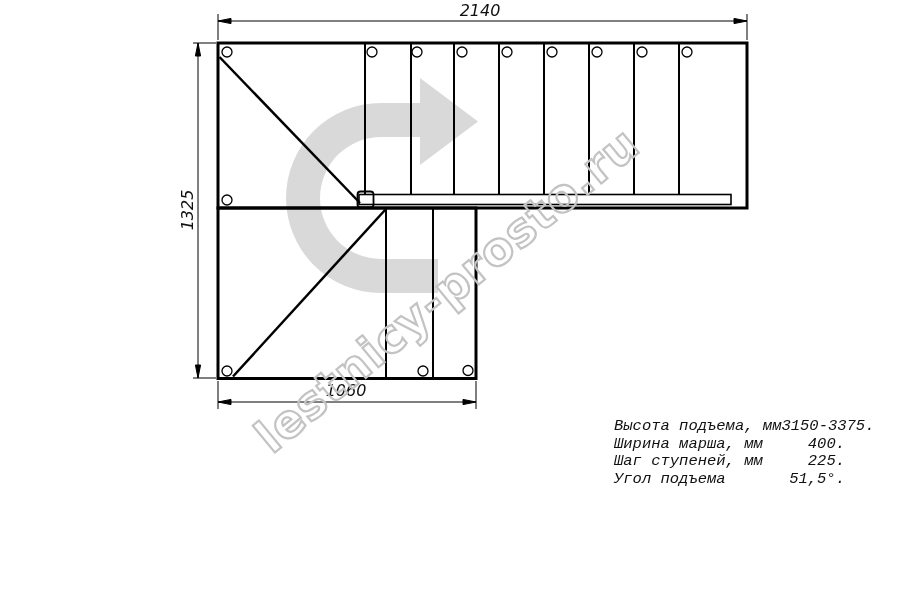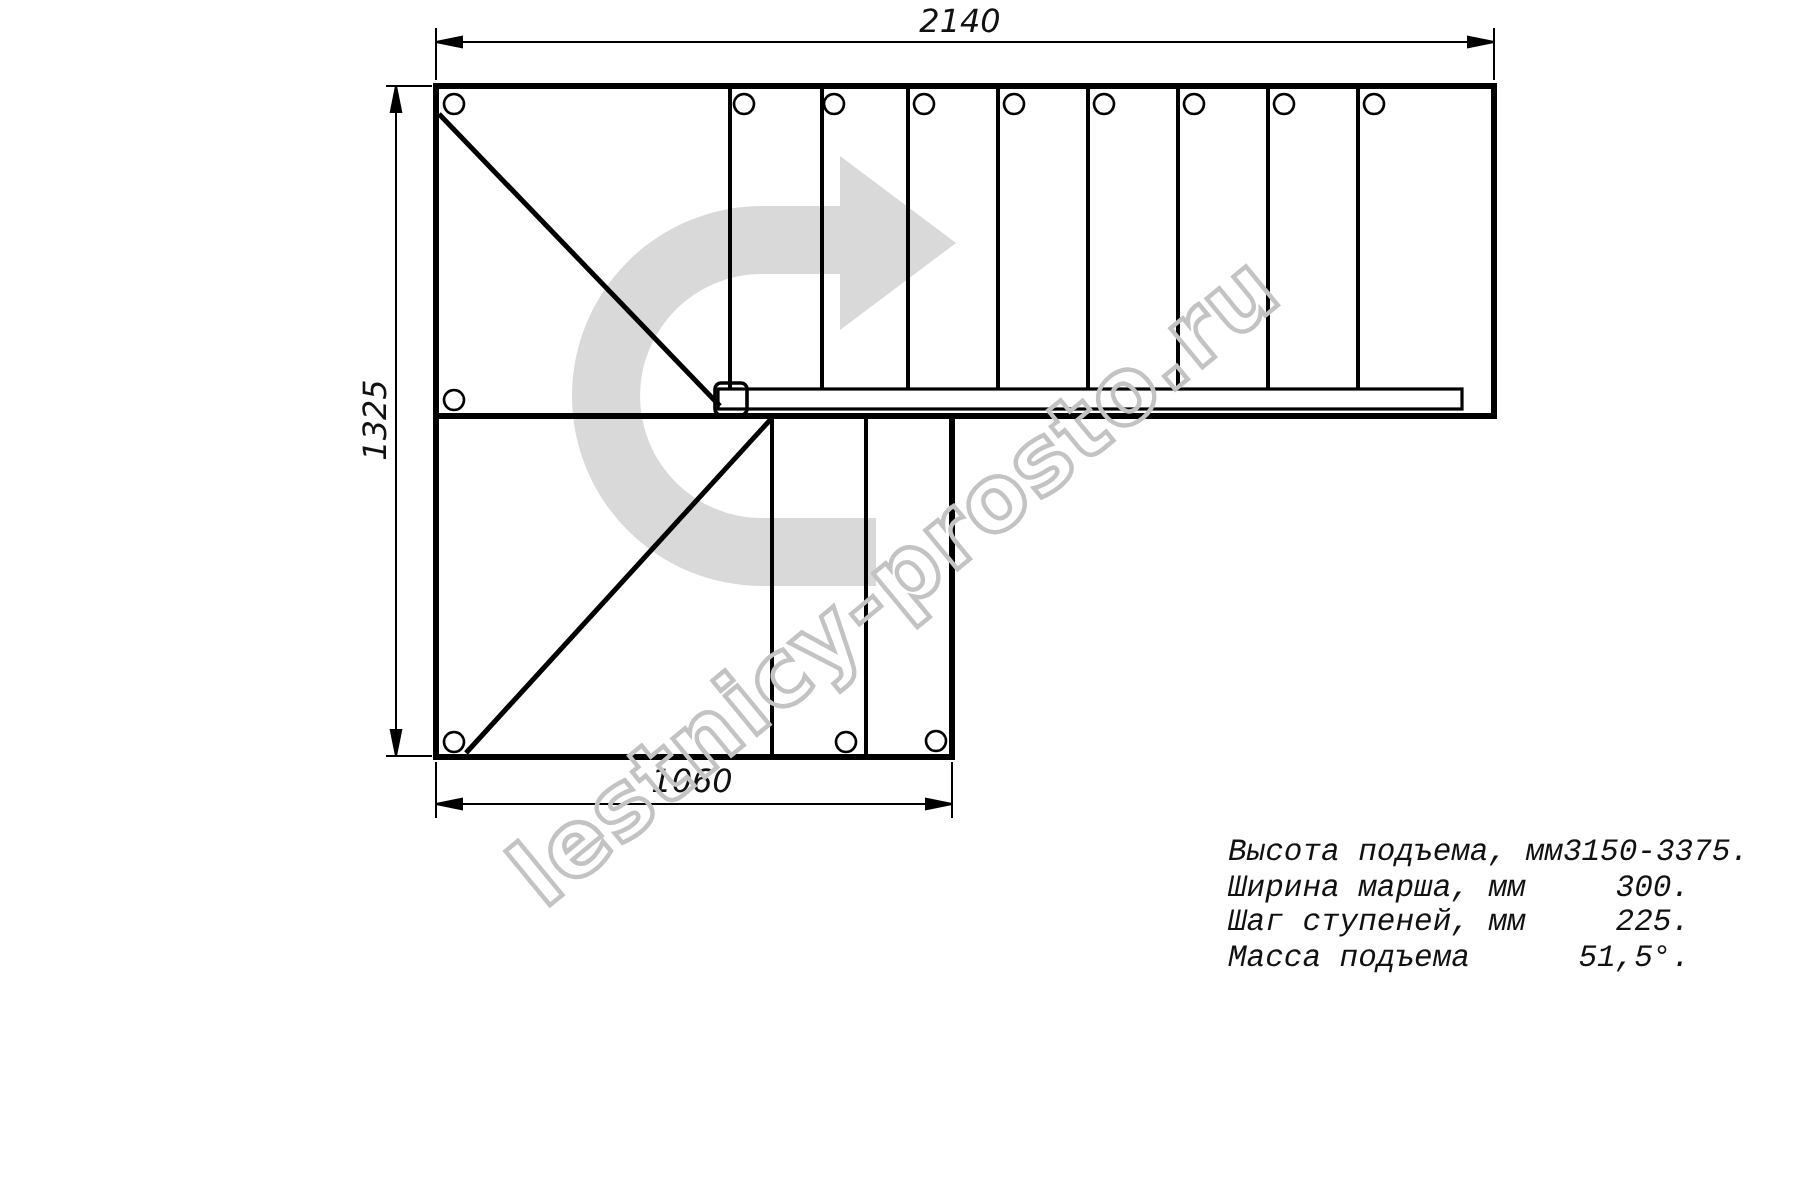--- a/index.html
+++ b/index.html
@@ -118,25 +118,25 @@
     <text class="wm-text" fill="none" stroke-width="2.2" transform="translate(272,455) rotate(-39.5)" stroke="#c3c3c3">lestnicy-prosto.ru</text>
   </svg>
 
   <div class="specs">
     <div class="spec-row">
       <span class="lbl">Высота подъема, мм</span>
       <span class="val">3150-3375.</span>
     </div>
     <div class="spec-row">
       <span class="lbl">Ширина марша, мм</span>
-      <span class="val">300.</span>
+      <span class="val">400.</span>
     </div>
     <div class="spec-row">
       <span class="lbl">Шаг ступеней, мм</span>
       <span class="val">225.</span>
     </div>
     <div class="spec-row">
-      <span class="lbl">Масса подъема</span>
+      <span class="lbl">Угол подъема</span>
       <span class="val">51,5°.</span>
     </div>
   </div>
 
 </div>
 
 </body></html>

